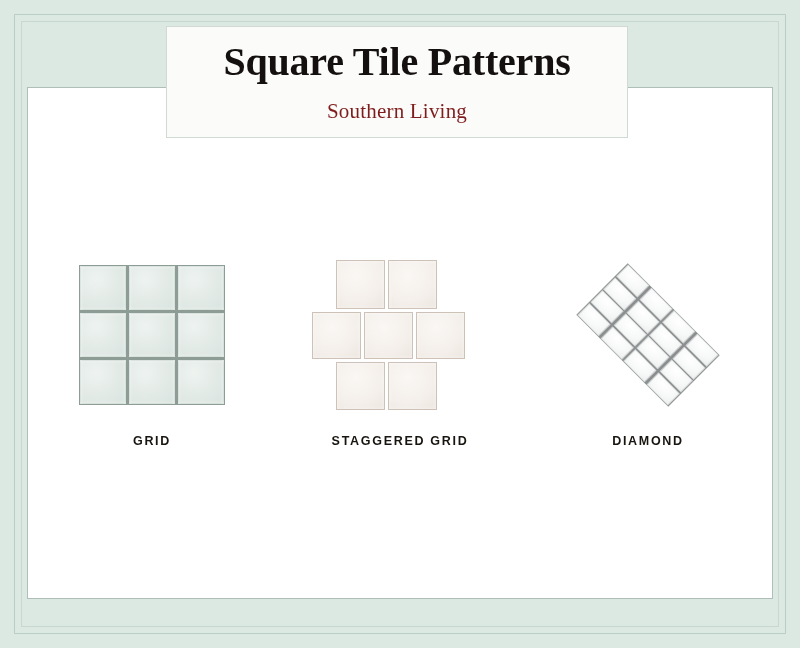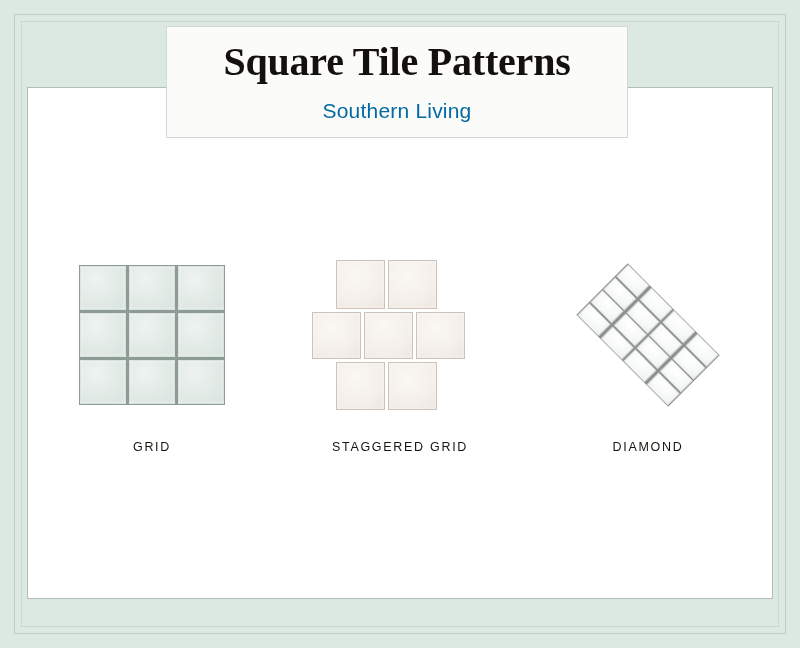--- a/index.html
+++ b/index.html
@@ -65,23 +65,23 @@
     font-family: "Liberation Serif", serif;
     font-weight: bold;
     font-size: 40px;
     line-height: 1.05;
     color: #14100f;
     letter-spacing: -0.2px;
     margin: 0 0 16px 0;
     white-space: nowrap;
   }
   #brand {
-    font-family: Liberation Sans, sans-serif;
+    font-family: Liberation Serif, serif;
     font-size: 21px;
-    color: #0369a1;
+    color: #7f1d1d;
     letter-spacing: 0.2px;
     white-space: nowrap;
   }
 
   
   #patterns {
     position: absolute;
     left: 28px;
     top: 250px;
     width: 744px;
@@ -96,24 +96,24 @@
     align-items: center;
   }
   .art {
     height: 170px;
     display: flex;
     align-items: center;
     justify-content: center;
   }
   .pattern-label {
     font-size: 12.5px;
-    font-weight: normal;
+    font-weight: bold;
     letter-spacing: 1.7px;
     color: #18140f;
-    margin-top: 20px;
+    margin-top: 14px;
     white-space: nowrap;
   }
 
   
   .grid-art {
     display: grid;
     grid-template-columns: repeat(3, 46px);
     grid-template-rows: repeat(3, 44px);
     gap: 3px;
     background: #8e9c96;

